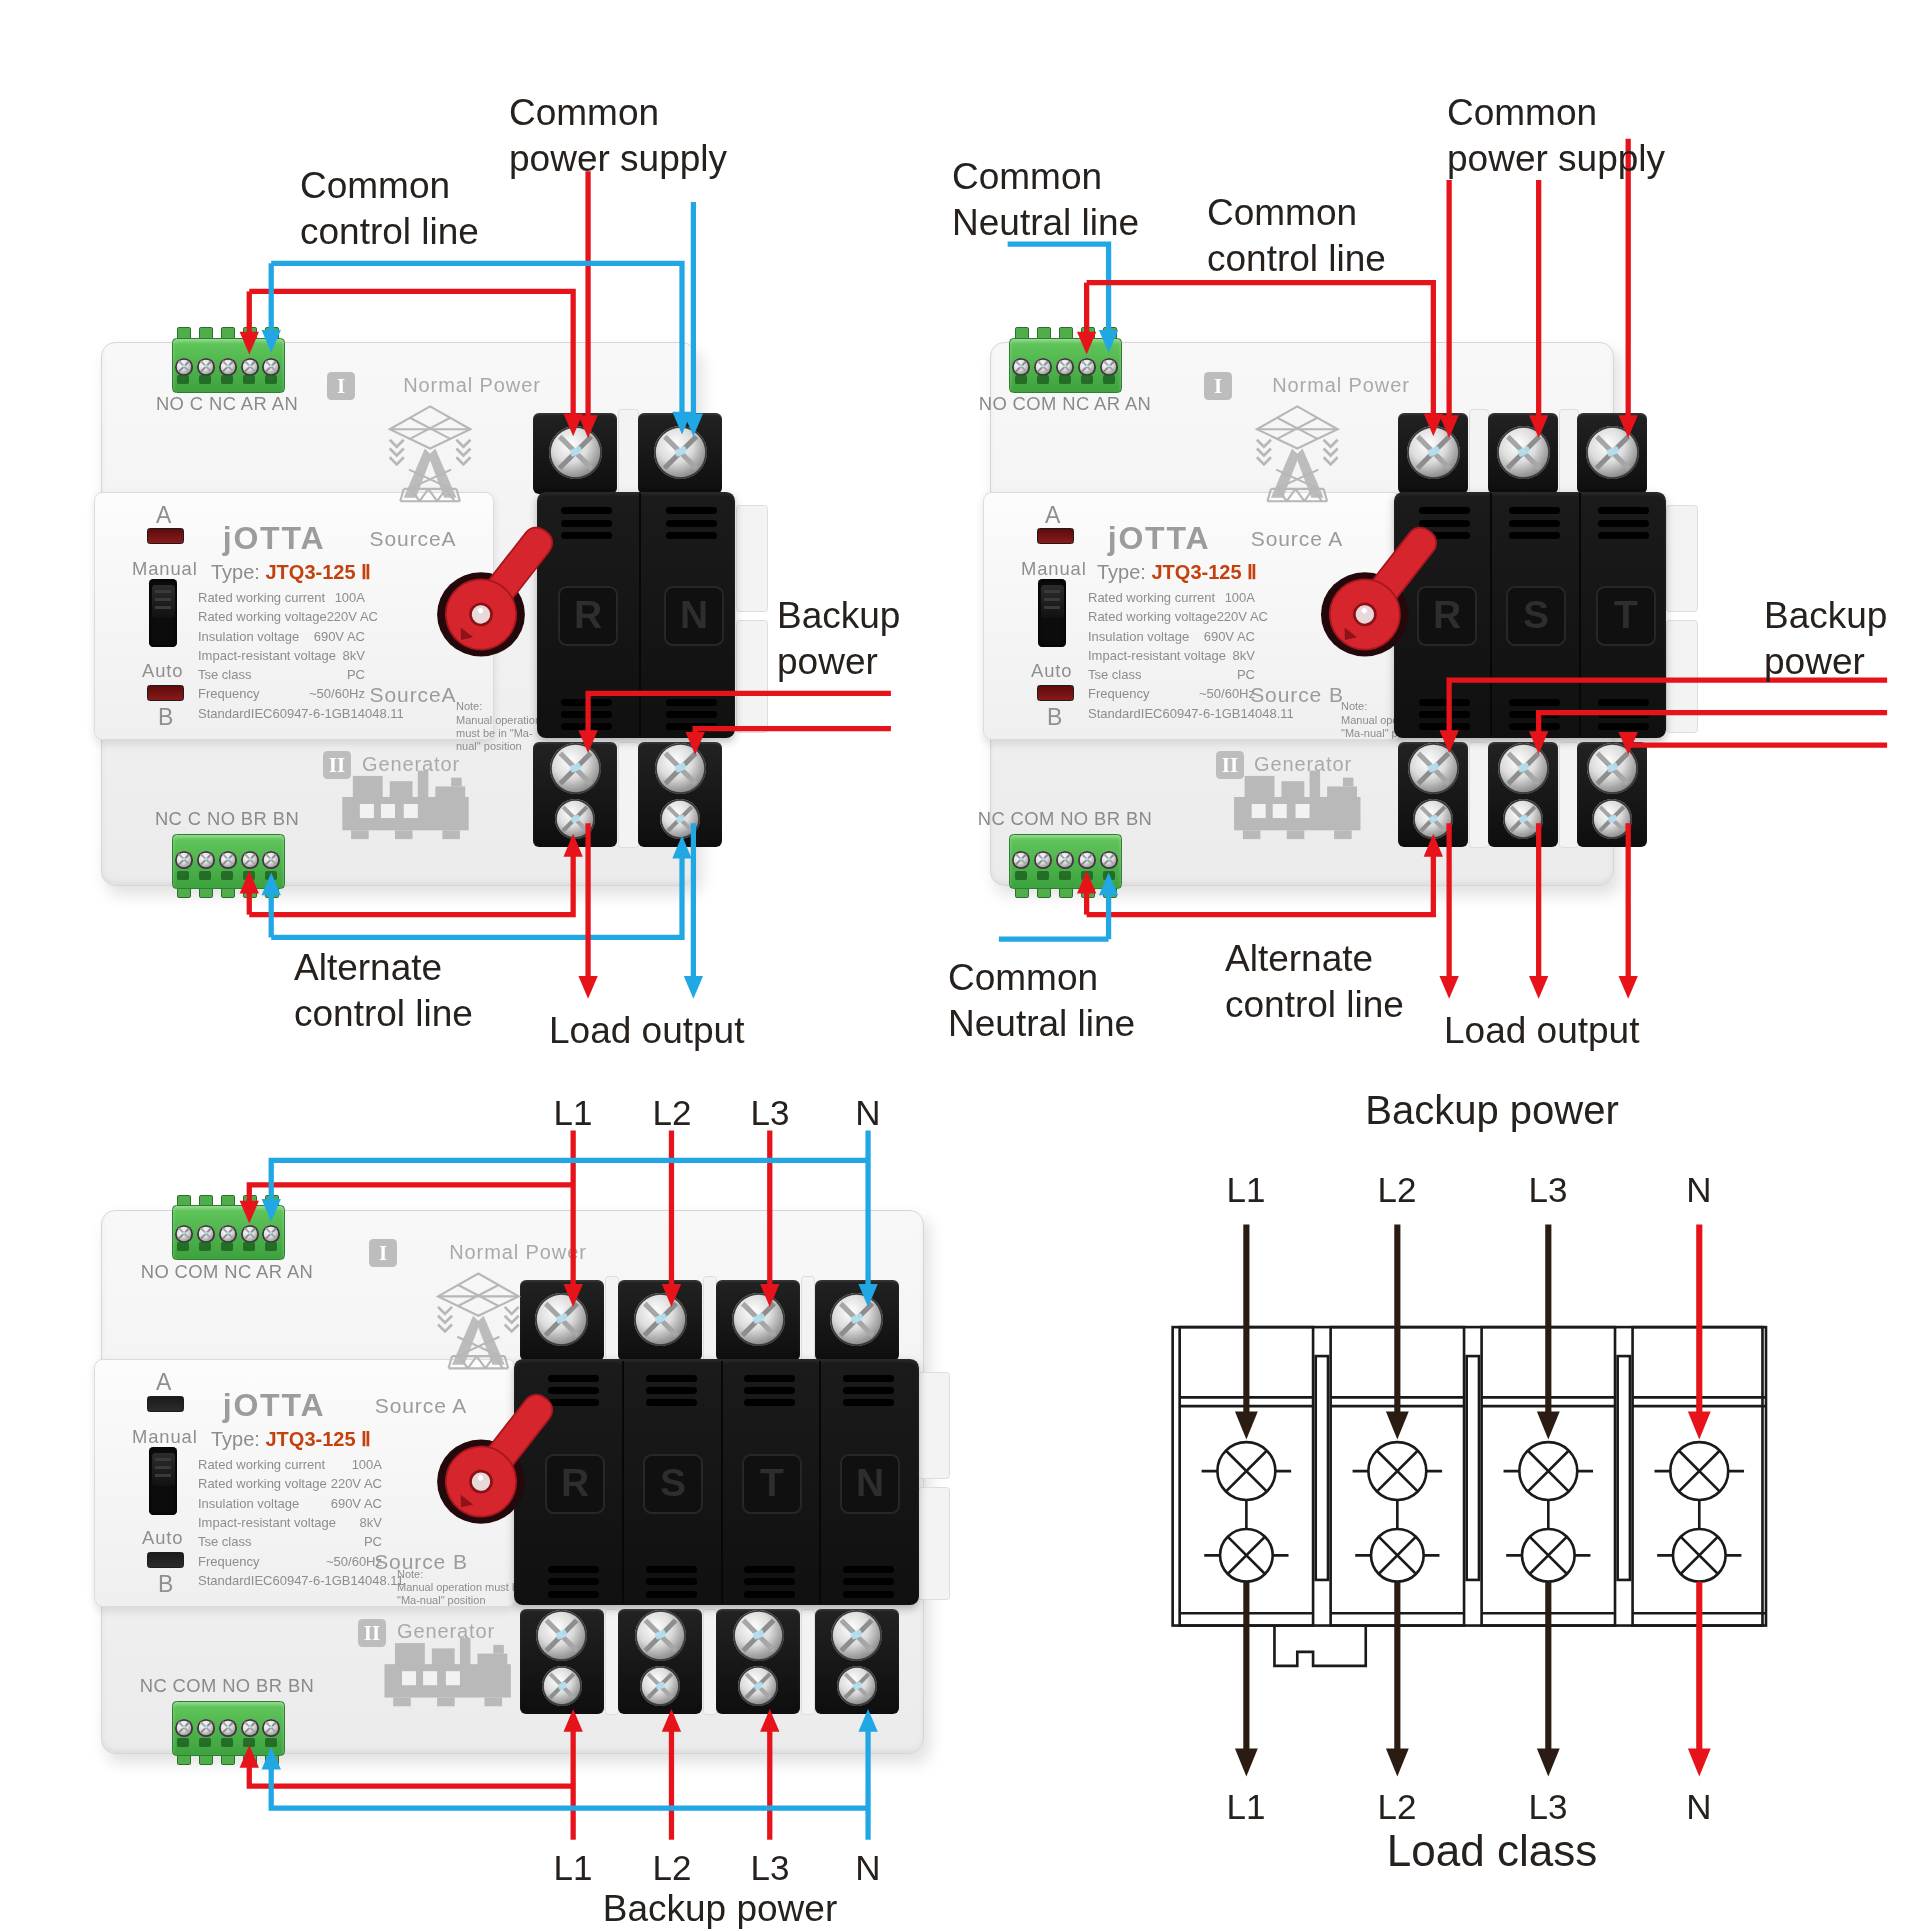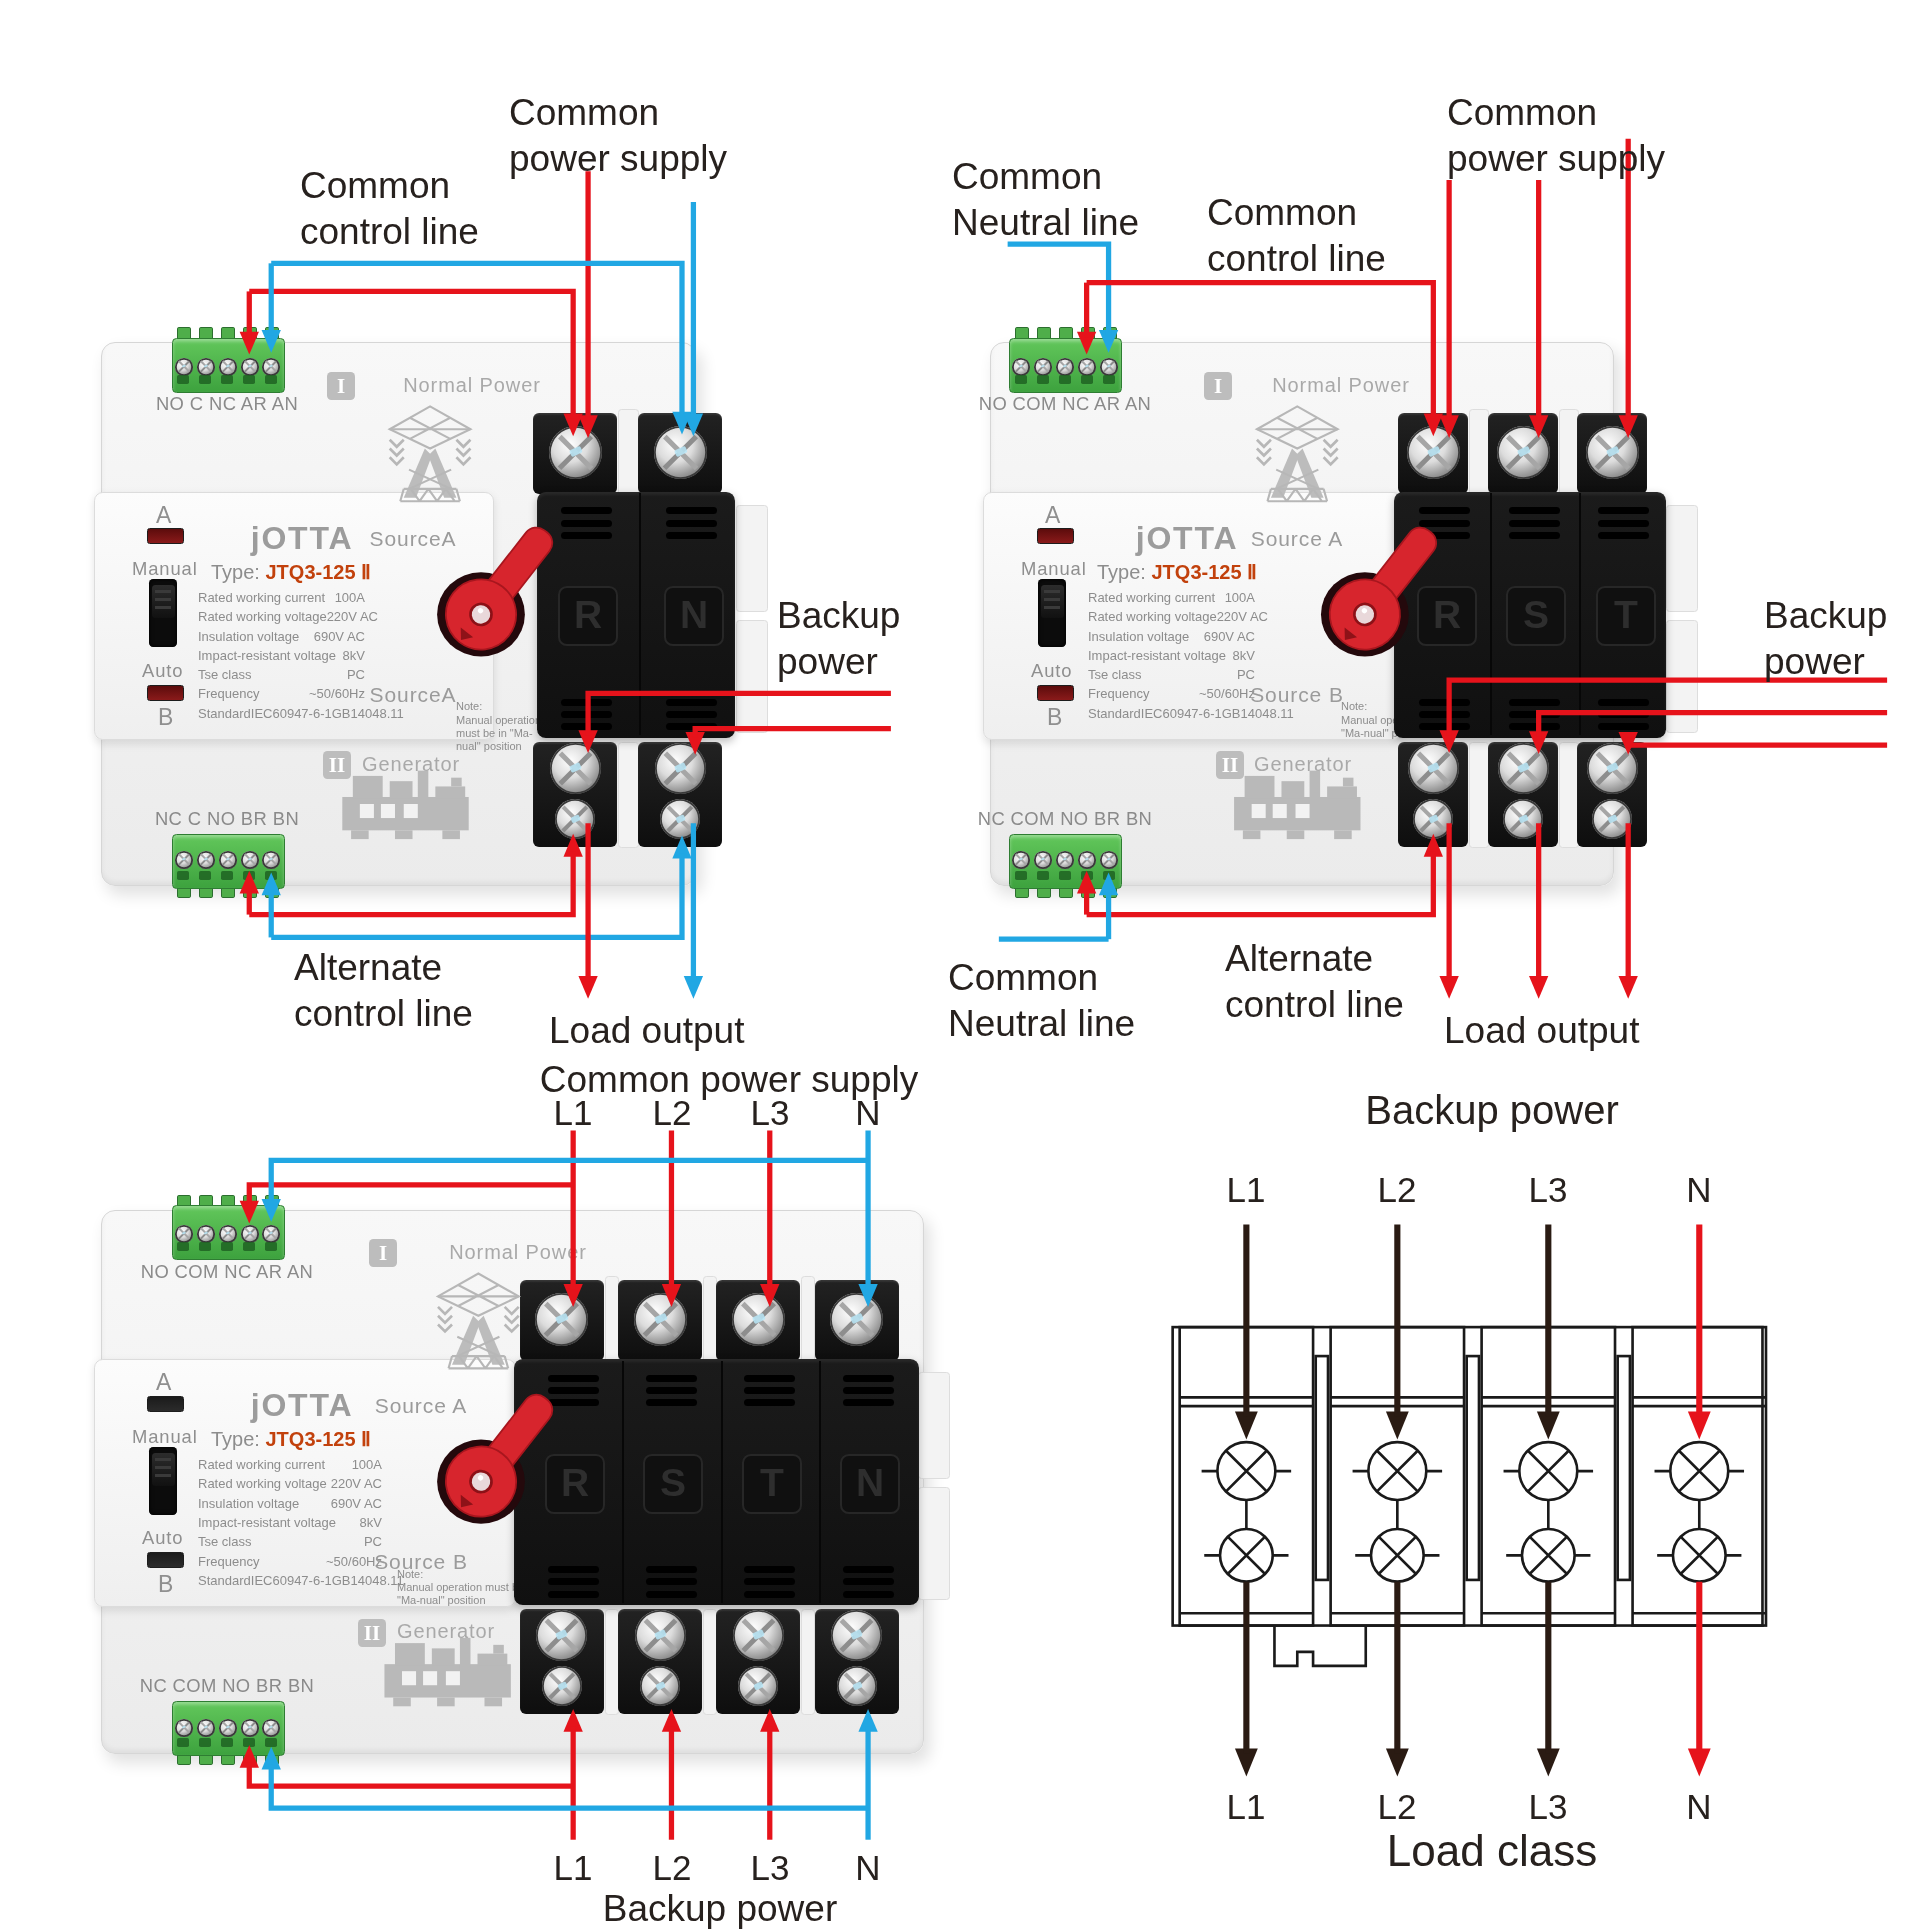--- a/index.html
+++ b/index.html
@@ -32,21 +32,21 @@
          border:1.8px solid #2e7d32;border-radius:4.4px;box-shadow:inset 0 2.6px 3.5px rgba(255,255,255,.35);}
   .gpin{position:absolute;width:12.3px;height:11.4px;background:#4fae4a;border:1.8px solid #2c6e2f;border-radius:1.8px;}
   .ghole{position:absolute;width:12.3px;height:8.8px;background:#1f6322;border-radius:1.8px;opacity:.85;}
   .tlabel{position:absolute;color:#8a8a8a;font-size:18.4px;letter-spacing:0.4px;white-space:nowrap;
           transform:translateX(-50%);}
   .badge{position:absolute;width:28px;height:28px;background:#bdbdbd;border-radius:4.4px;color:#fff;
          font:700 21px/28px "Liberation Serif",serif;text-align:center;}
   .gprint{position:absolute;color:#a9a9a9;font-size:20px;letter-spacing:0.9px;white-space:nowrap;}
   .cgprint{transform:translateX(-50%);}
   .logo{position:absolute;color:#9c9c9c;font:700 32px "Liberation Sans",sans-serif;letter-spacing:1.8px;
-        transform:translateX(-50%);margin-left:28px;}
+        transform:translateX(-50%);}
   .typ{position:absolute;color:#8d8d8d;font-size:20px;white-space:nowrap;}
   .typ b{color:#c2410c;}
   .srow{position:absolute;display:flex;justify-content:space-between;color:#8d8d8d;font-size:13px;
         white-space:nowrap;}
   .ab{position:absolute;color:#8f8f8f;font-size:23px;}
   .mau{position:absolute;color:#8f8f8f;font-size:18.4px;letter-spacing:0.9px;}
   .led{position:absolute;width:35px;height:14px;border-radius:2.6px;border:0.9px solid #1d1d1d;}
   .ledr{background:linear-gradient(180deg,#5c0c0c,#8a1a1a);}
   .ledk{background:linear-gradient(180deg,#1b1b1b,#2b2b2b);}
   .slider{position:absolute;width:28px;height:68px;background:#0c0c0c;border-radius:4.4px;
@@ -1108,21 +1108,20 @@
   <div class="lbl" style="left:948px;top:955px">
     <div>Common</div>
     <div>Neutral line</div>
   </div>
   <div class="lbl" style="left:1225px;top:936px">
     <div>Alternate</div>
     <div>control line</div>
   </div>
   <div class="lbl" style="left:1444px;top:1008px">Load output</div>
 
-  <div class="lbl c" style="left:729px;top:1057px">Common power supply</div>
   <div class="lbl c sm" style="left:573px;top:1090px">L1</div>
   <div class="lbl c sm" style="left:672px;top:1090px">L2</div>
   <div class="lbl c sm" style="left:770px;top:1090px">L3</div>
   <div class="lbl c sm" style="left:868px;top:1090px">N</div>
   <div class="lbl c sm" style="left:573px;top:1845px">L1</div>
   <div class="lbl c sm" style="left:672px;top:1845px">L2</div>
   <div class="lbl c sm" style="left:770px;top:1845px">L3</div>
   <div class="lbl c sm" style="left:868px;top:1845px">N</div>
   <div class="lbl c" style="left:720px;top:1886px">Backup power</div>
 

